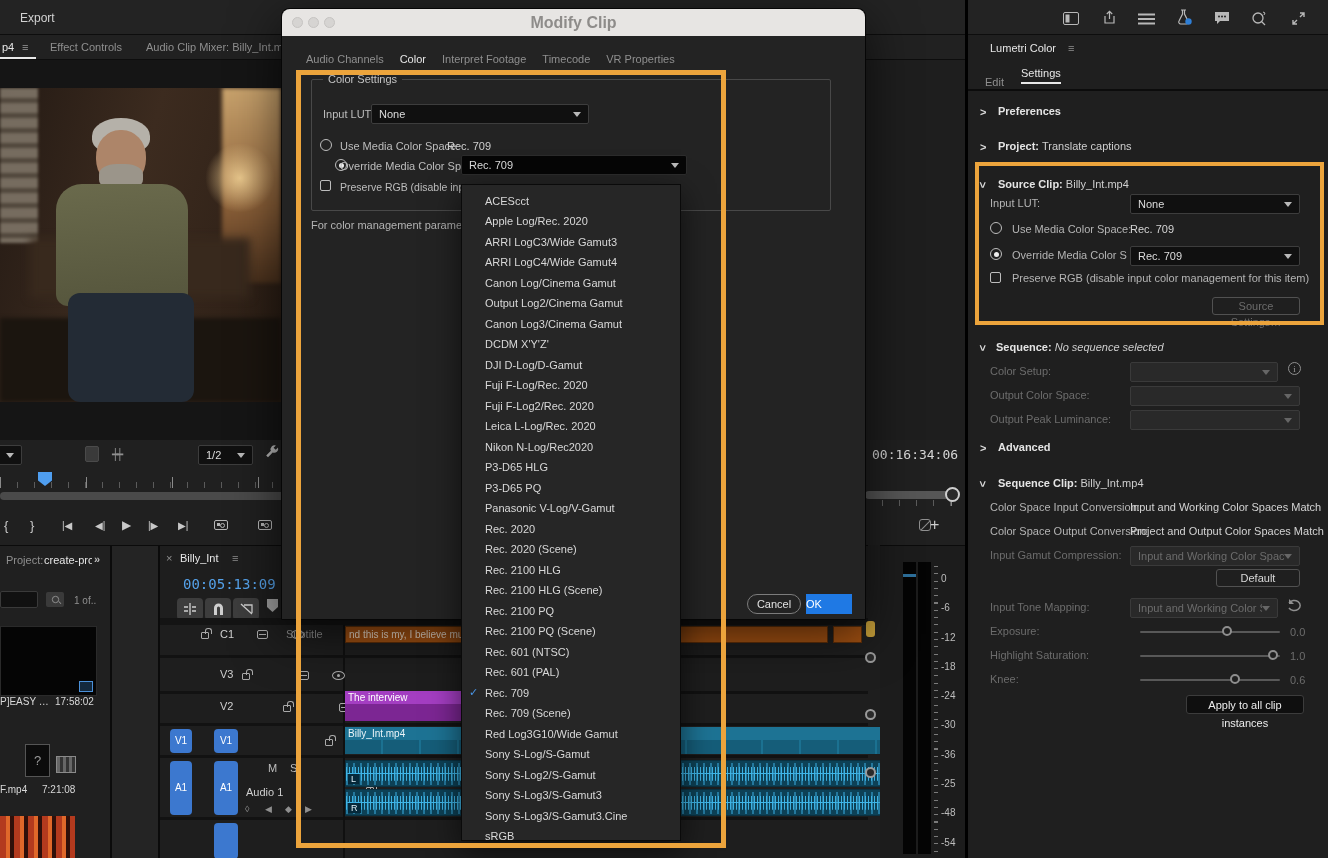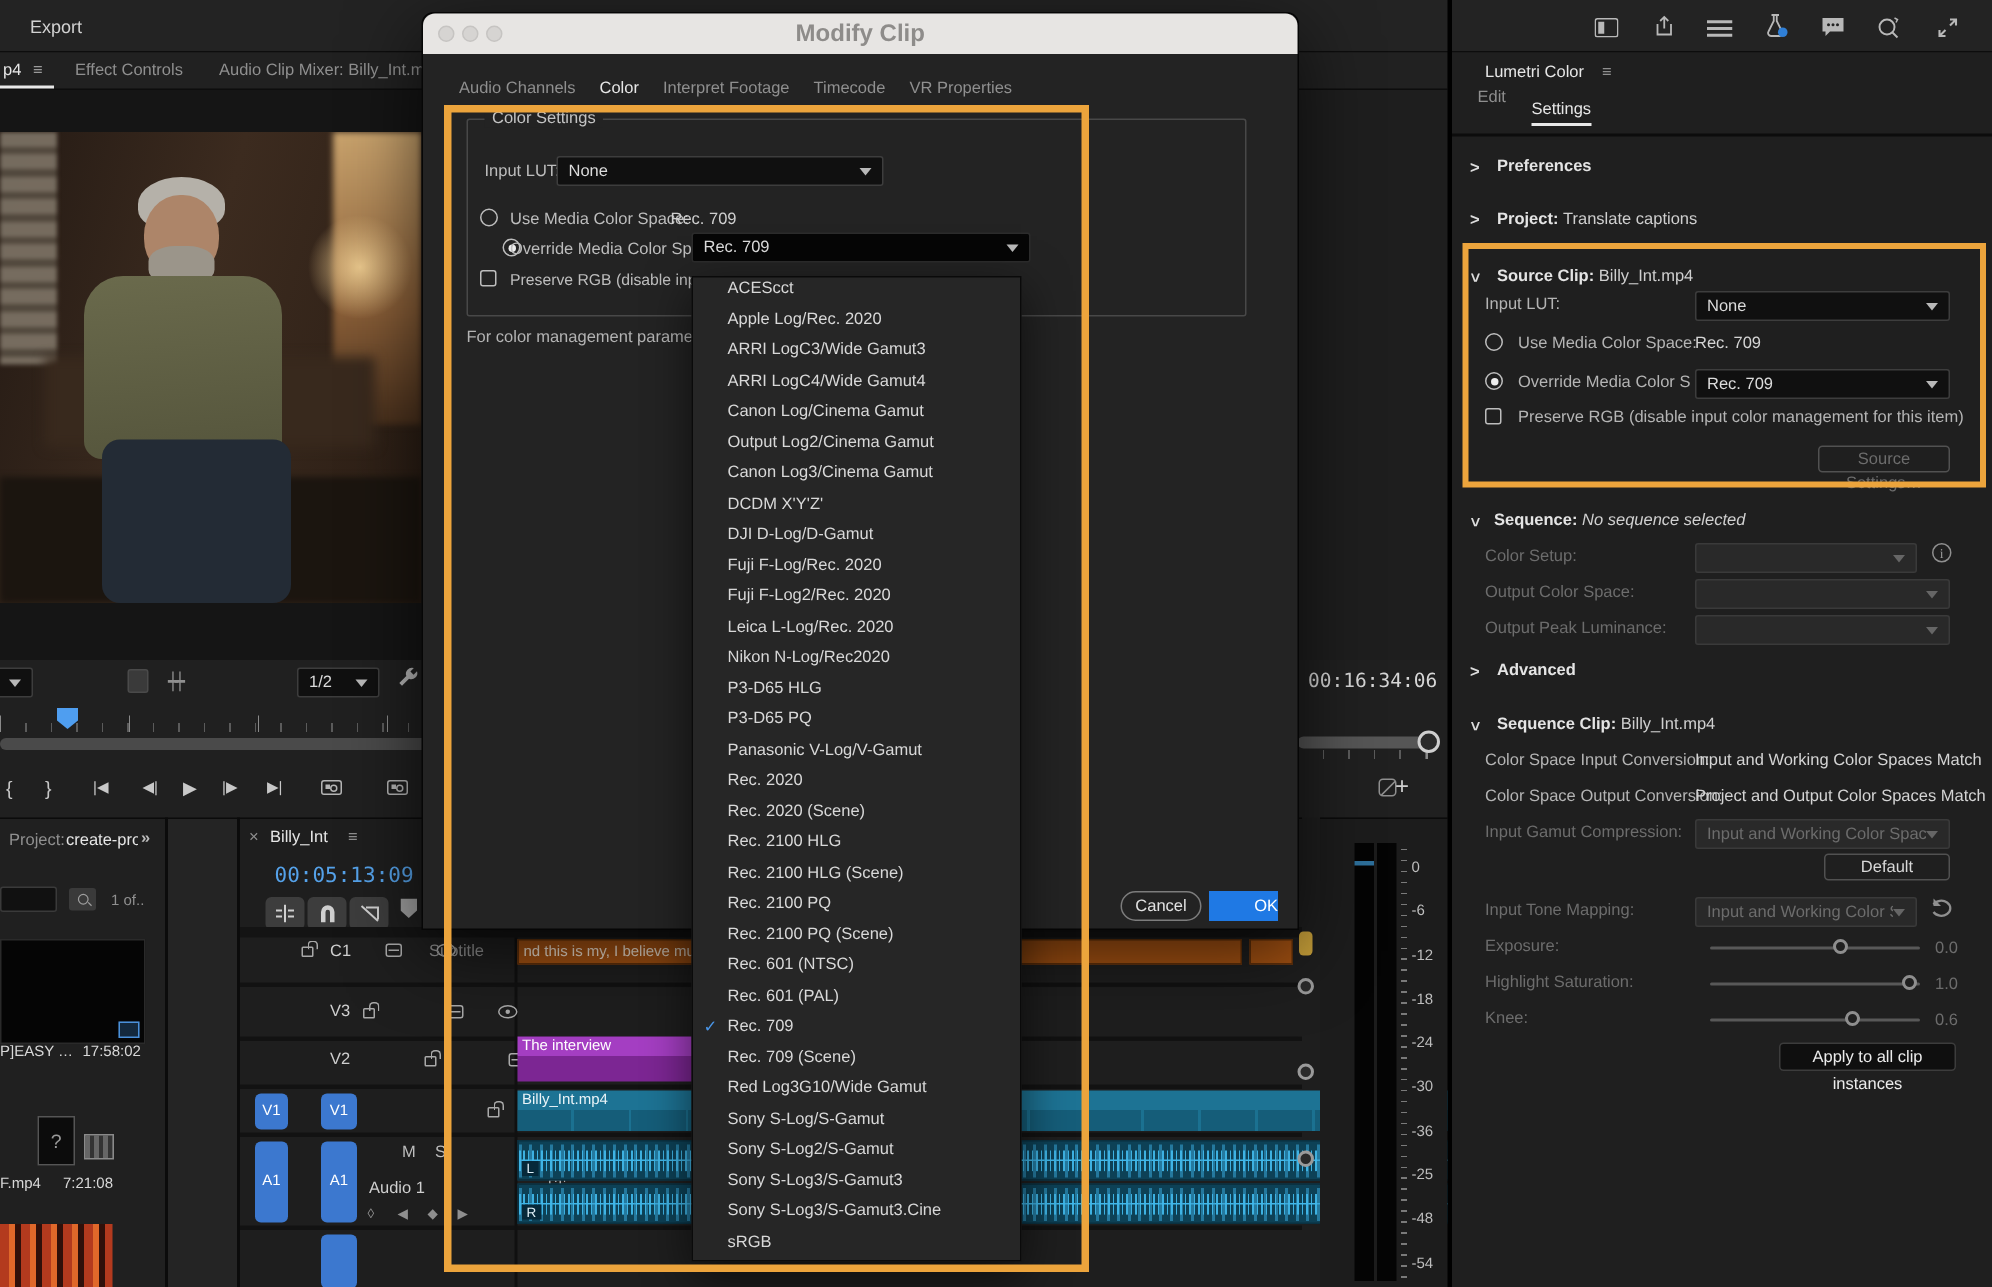--- a/index.html
+++ b/index.html
@@ -18,21 +18,21 @@
 .caret{width:0;height:0;border-left:4px solid transparent;border-right:4px solid transparent;border-top:5px solid #b9b9b9}
 .caret.dis{border-top-color:#666}
 .dd{background:#101010;border:1px solid #3d3d3d;border-radius:2px;display:flex;align-items:center;padding:0 7px;color:#dcdcdc;height:20px}
 .dd .lbl{flex:1;overflow:hidden;white-space:nowrap}
 .dd.dark{background:#060606;border-color:#2c2c2c}
 .dd.dis{background:#292929;border-color:#3a3a3a;color:#6c6c6c}
 .radio{width:12px;height:12px;border:1.5px solid #bdbdbd;border-radius:50%;position:relative;display:inline-block}
 .radio.on::after{content:"";position:absolute;left:2.5px;top:2.5px;width:5px;height:5px;border-radius:50%;background:#ededed}
 .cbox{width:11px;height:11px;border:1.5px solid #bdbdbd;border-radius:2px;display:inline-block}
 .btn-outline{border:1px solid #7c7c7c;border-radius:10px;color:#e2e2e2;text-align:center;line-height:18px;background:transparent}
-.btn-blue{background:#1f79e4;border-radius:0;color:#fff;text-align:right;line-height:20px}
+.btn-blue{background:#1f79e4;border-radius:0;color:#fff;text-align:left;line-height:20px}
 .btn-dark{background:#0f0f0f;border:1px solid #3c3c3c;border-radius:3px;color:#ececec;text-align:center}
 .btn-ghost{background:transparent;border:1px solid #515151;border-radius:3px;text-align:center}
 .slider{position:relative;height:2px;background:#585858;border-radius:1px}
 .slider .hnd{position:absolute;top:-5px;width:10px;height:10px;border:2px solid #8e8e8e;border-radius:50%;background:#1f1f1f;margin-left:-5px}
 
 .lock{width:8px;height:7px;border:1px solid #a9a9a9;border-radius:1px;position:relative;display:inline-block}
 .lock::before{content:"";position:absolute;left:3px;top:-5px;width:5px;height:5px;border:1px solid #a9a9a9;border-bottom:none;border-radius:3px 3px 0 0}
 .eye{width:13px;height:9px;border:1px solid #a9a9a9;border-radius:60%;position:relative;display:inline-block}
 .eye::after{content:"";position:absolute;left:4px;top:2px;width:3px;height:3px;border-radius:50%;background:#a9a9a9}
 .nesti{width:11px;height:9px;border:1px solid #a9a9a9;border-radius:2px;position:relative;display:inline-block}
@@ -57,21 +57,21 @@
 .ruler{background-image:repeating-linear-gradient(90deg,#5b5b5b 0 1px,transparent 1px 17px);background-size:100% 6px;background-repeat:repeat-x;background-position:0 100%;position:relative}
 .ruler::after{content:"";position:absolute;left:0;right:0;bottom:0;height:11px;background-image:repeating-linear-gradient(90deg,#8a8a8a 0 1px,transparent 1px 86px);background-repeat:repeat-x}
 
 .wave{background-color:#0d4156;background-image:
  repeating-linear-gradient(90deg,rgba(64,183,233,.95) 0 1px,transparent 1px 3px),
  repeating-linear-gradient(90deg,rgba(52,158,206,.6) 0 2px,transparent 2px 7px),
  linear-gradient(#40b7e9,#40b7e9);
  background-size:100% 55%,100% 88%,100% 1px;background-position:center,center,center;
  background-repeat:repeat-x,repeat-x,no-repeat}
 
-.cs-item{height:20.5px;display:flex;align-items:flex-start;padding-left:7px;color:#d8d8d8;cursor:default}
+.cs-item{height:20.5px;display:flex;align-items:flex-end;padding-left:7px;color:#d8d8d8;cursor:default}
 .cs-item .chk{width:16px;color:#4a96e8;font-size:11px;visibility:hidden}
 
 .l-label{position:absolute;left:22px;color:#b4b4b4}
 .l-label.dis{color:#6c6c6c}
 .l-val{position:absolute;left:162px;color:#d4d4d4}
 .sec-h{position:absolute;left:12px;color:#e4e4e4;font-weight:bold}
 .sec-h .v{font-weight:normal;color:#cfcfcf}
 
 .meter-lab{height:29.3px;color:#bdbdbd;font-size:10px}
 svg{display:block}
@@ -380,21 +380,21 @@
         <div class="meter-lab">-25</div>
         <div class="meter-lab">-48</div>
         <div class="meter-lab">-54</div>
       </div>
   </div>
   <div class="abs" style="left:965px;top:0;width:3px;height:858px;background:#000"></div>
 
   <div class="abs" style="left:968px;top:35px;width:360px;height:823px;background:#1f1f1f">
     <span class="abs white" style="left:22px;top:7px">Lumetri Color</span>
     <span class="abs grey" style="left:100px;top:7px">≡</span>
-    <span class="abs grey" style="left:17px;top:24px">Edit</span>
+    <span class="abs grey" style="left:17px;top:41px">Edit</span>
     <span class="abs white" style="left:53px;top:32px;border-bottom:2px solid #e8e8e8;padding-bottom:3px">Settings</span>
     <div class="abs" style="left:0;top:54px;width:360px;height:2px;background:#0c0c0c"></div>
 
     <div class="abs" style="left:0;top:70px;width:360px;height:16px">
       <span class="chev abs" style="left:12px;top:1px">&gt;</span>
       <span class="sec-h" style="left:30px">Preferences</span>
     </div>
     <div class="abs" style="left:0;top:105px;width:360px;height:16px">
       <span class="chev abs" style="left:12px;top:1px">&gt;</span>
       <span class="sec-h" style="left:30px"><span class="bold">Project:</span> <span class="v">Translate captions</span></span>

